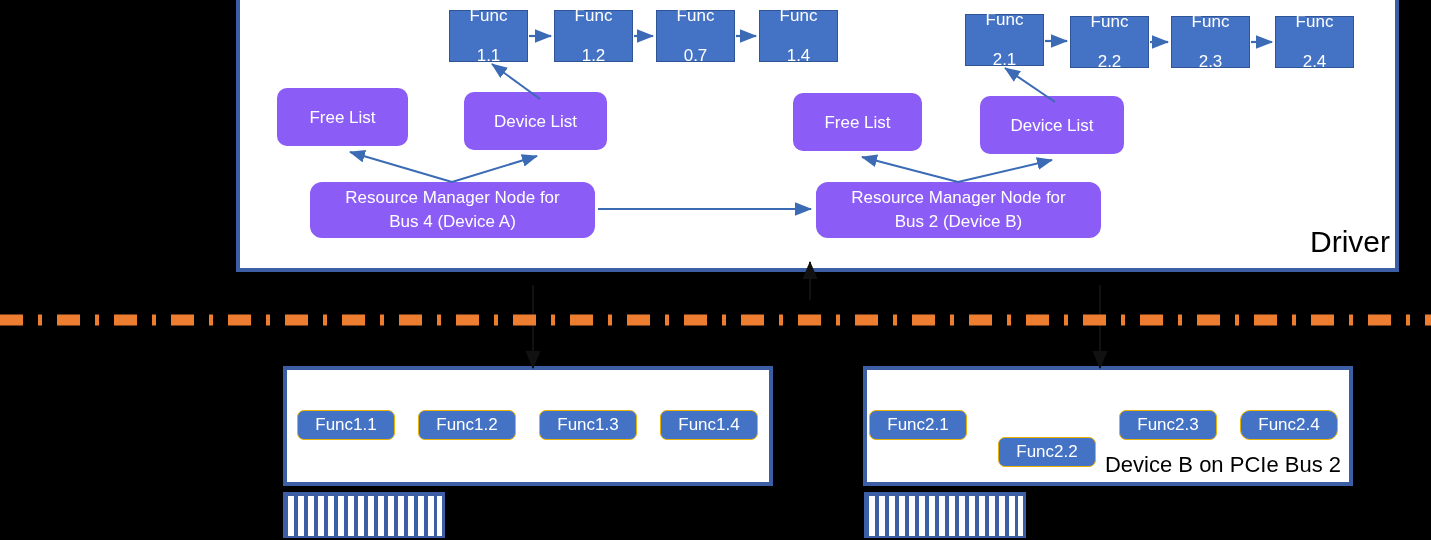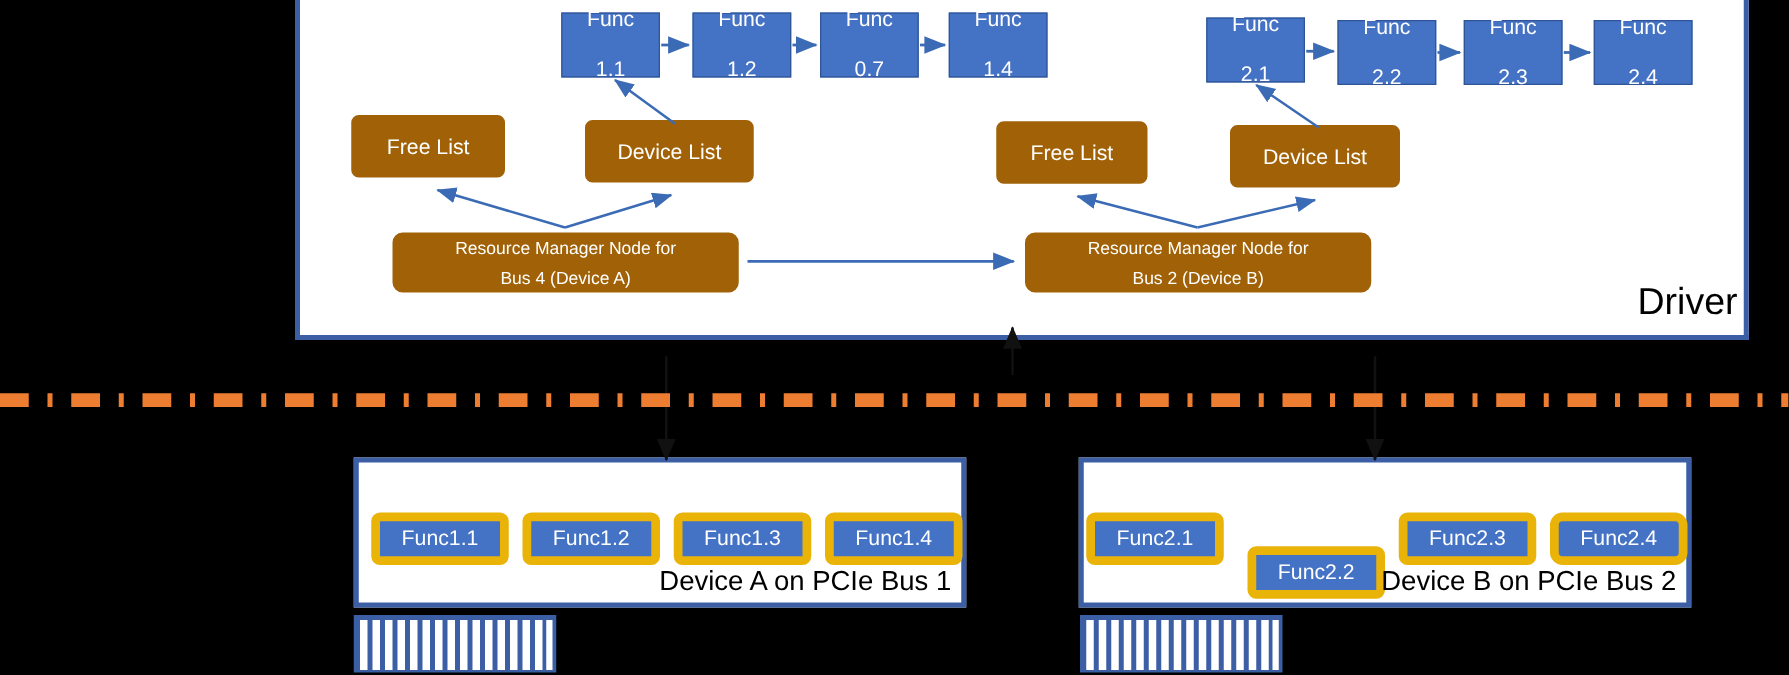--- a/index.html
+++ b/index.html
@@ -22,36 +22,36 @@
   
   .fbox{
     background:#4472c4;border:1px solid #2f5597;color:#fff;
     display:flex;align-items:center;justify-content:center;
     font-size:17px;line-height:20px;text-align:center;
   }
   .fbox span{display:block;}
 
   
   .rnode{
-    background:#a16207;border:6px solid #ffffff;border-radius:12px;color:#fff;
+    background:#8b5cf6;border:2px solid #ffffff;border-radius:12px;color:#fff;
     display:flex;align-items:center;justify-content:center;
     font-size:17px;line-height:21px;text-align:center;
   }
-  .rm-node{font-size:14px;line-height:24px;border-radius:14px;}
+  .rm-node{font-size:17px;line-height:24px;border-radius:14px;}
 
   
   .devbox{
     background:#ffffff;border:4px solid #3b5ea5;
   }
   .dev-label{
     position:absolute;right:8px;bottom:2px;color:#000;font-size:22px;line-height:30px;
     white-space:nowrap;
   }
   .fpill{
-    position:absolute;background:#4472c4;border:7px solid #eab308;border-radius:7px;
+    position:absolute;background:#4472c4;border:1px solid #eab308;border-radius:7px;
     color:#fff;font-size:17px;display:flex;align-items:center;justify-content:center;
   }
 
   svg.overlay{position:absolute;left:0;top:0;width:1431px;height:540px;pointer-events:none;}
 </style>
 </head>
 <body>
 
 <div id="stage">
 
@@ -111,21 +111,20 @@
     </div>
     <div class="fpill" style="left:131px;top:40px;width:96px;height:28px;">
       <span>Func1.2</span>
     </div>
     <div class="fpill" style="left:252px;top:40px;width:96px;height:28px;">
       <span>Func1.3</span>
     </div>
     <div class="fpill" style="left:373px;top:40px;width:96px;height:28px;">
       <span>Func1.4</span>
     </div>
-    <div class="dev-label">Device A on PCIe Bus 1</div>
   </div>
 
   <div class="abs devbox" style="left:863px;top:366px;width:490px;height:120px;">
     <div class="fpill" style="left:2px;top:40px;width:96px;height:28px;">
       <span>Func2.1</span>
     </div>
     <div class="fpill" style="left:131px;top:40px;width:96px;height:28px;margin-top:27px;">
       <span>Func2.2</span>
     </div>
     <div class="fpill" style="left:252px;top:40px;width:96px;height:28px;">

